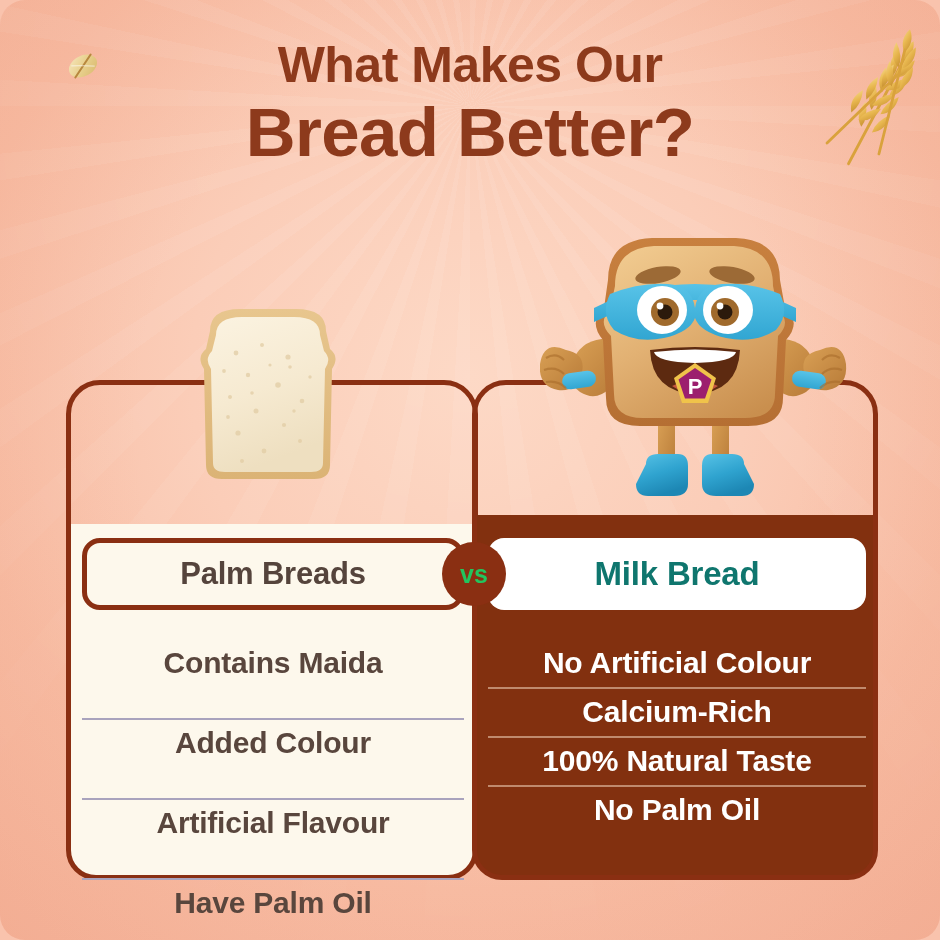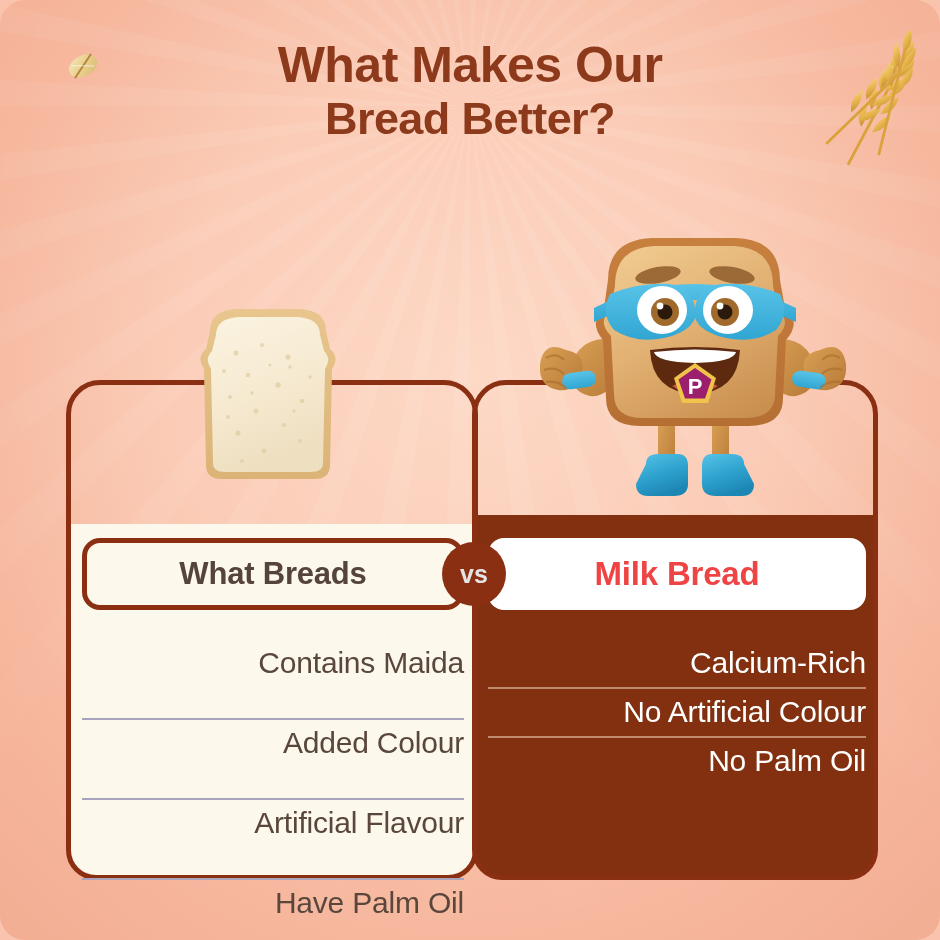--- a/index.html
+++ b/index.html
@@ -34,21 +34,21 @@
   
   .title{
     position:absolute;left:0;right:0;top:38px;text-align:center;
     color:#8d3a1c;z-index:6;
   }
   .title .l1{
     display:block;font-size:50px;font-weight:700;letter-spacing:-0.5px;
     line-height:1.08;
   }
   .title .l2{
-    display:block;font-size:45px;font-weight:800;letter-spacing:-0.6px;
+    display:block;font-size:69px;font-weight:800;letter-spacing:-0.6px;
     line-height:1.12;margin-top:2px;
   }
 
   
   .grain{
     position:absolute;left:64px;top:52px;width:38px;height:28px;z-index:4;
     transform:rotate(-28deg);
   }
   .wheat{
     position:absolute;right:-6px;top:22px;width:140px;height:180px;z-index:4;
@@ -94,41 +94,41 @@
     box-sizing:border-box;
   }
   .chip-left{
     left:82px;width:382px;
     background:#fdf8ec;border:5px solid #8a2f12;border-radius:18px;
     color:#55443c;font-size:31px;font-weight:700;letter-spacing:-0.2px;
   }
   .chip-right{
     left:488px;width:378px;
     background:#ffffff;border-radius:16px;
-    color:#ef4444;font-size:33px;font-weight:700;letter-spacing:-0.2px;
+    color:#0f766e;font-size:33px;font-weight:700;letter-spacing:-0.2px;
   }
   .vs-badge{
     position:absolute;left:442px;top:542px;width:64px;height:64px;
     border-radius:50%;background:#8a2f12;z-index:10;
     display:flex;align-items:center;justify-content:center;
-    color:#e5e5e5;font-size:25px;font-weight:700;letter-spacing:0px;
+    color:#22c55e;font-size:25px;font-weight:700;letter-spacing:0px;
   }
 
   
   .list{
     position:absolute;z-index:8;box-sizing:border-box;
     display:flex;flex-direction:column;align-items:center;
   }
   .list-left{ left:82px;top:640px;width:382px; }
   .list-right{ left:488px;top:640px;width:378px; }
 
   .list-item{
-    width:100%;text-align:right;
+    width:100%;text-align:center;
     padding:6px 0 7px;
-    font-weight:400;letter-spacing:-0.2px;
+    font-weight:700;letter-spacing:-0.2px;
     white-space:nowrap;
   }
   .list-left .list-item{ color:#59463d;font-size:30px; }
   .list-right .list-item{ color:#ffffff;font-size:30px; }
 
   .list-left .list-item + .list-item{ border-top:2px solid #a9a3bd;margin-top:31px; }
   .list-right .list-item + .list-item{ border-top:2px solid #c08a6e; }
 </style>
 </head>
 <body>
@@ -308,35 +308,36 @@
     <path d="M132 164 Q155 152 178 164 Q166 172 155 172 Q144 172 132 164Z" fill="#c4563e"></path>
 
     <g transform="translate(155 163)">
       <path d="M0 -22 L21 -7 L13 18 L-13 18 L-21 -7 Z" fill="#f0c34a"></path>
       <path d="M0 -17 L16.5 -5.5 L10 13.5 L-10 13.5 L-16.5 -5.5 Z" fill="#9c1f6e"></path>
       <text x="0" y="9" text-anchor="middle" font-family="Liberation Sans, sans-serif" font-size="22" font-weight="700" fill="#ffffff">P</text>
     </g>
   </svg>
 
   <div class="chip chip-left">
-    <span>What Breads</span>
+    <span>Palm Breads</span>
   </div>
   <div class="chip chip-right">
     <span>Milk Bread</span>
   </div>
   <div class="vs-badge">
     <span>vs</span>
   </div>
 
   <div class="list list-left">
     <div class="list-item">Contains Maida</div>
     <div class="list-item">Added Colour</div>
     <div class="list-item">Artificial Flavour</div>
     <div class="list-item">Have Palm Oil</div>
   </div>
 
   <div class="list list-right">
+    <div class="list-item">No Artificial Colour</div>
     <div class="list-item">Calcium-Rich</div>
-    <div class="list-item">No Artificial Colour</div>
+    <div class="list-item">100% Natural Taste</div>
     <div class="list-item">No Palm Oil</div>
   </div>
 
 </div>
 
 </body></html>

